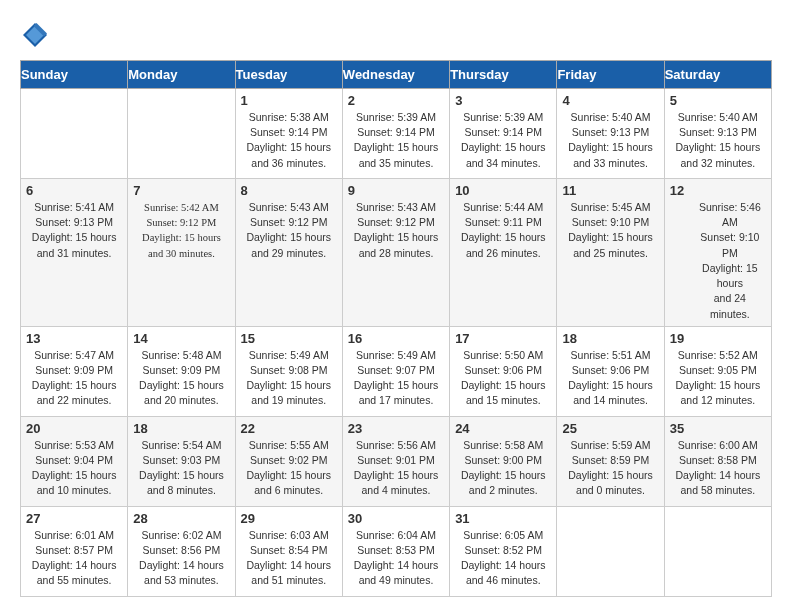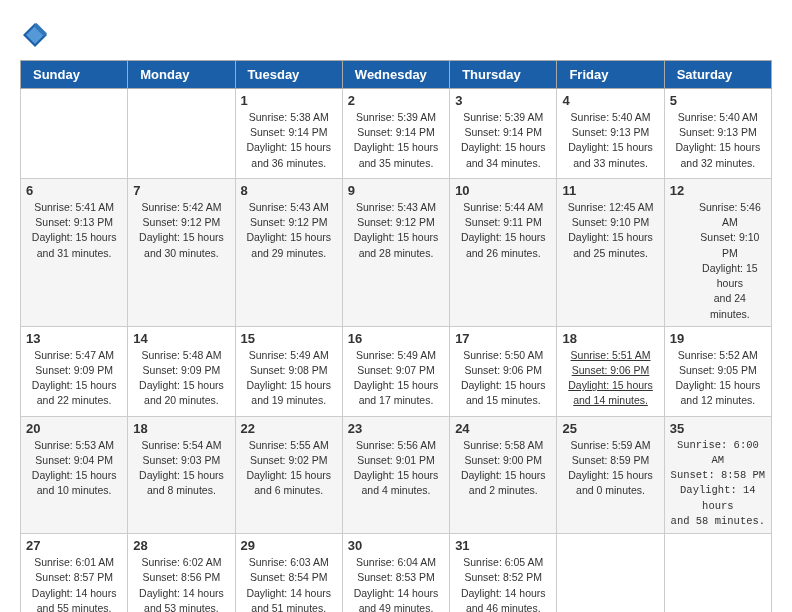--- a/index.html
+++ b/index.html
@@ -48,21 +48,21 @@
     table {
       width: 100%;
       border-collapse: collapse;
       table-layout: fixed;
     }
     thead tr th {
       background-color: #1a5fa8;
       color: #fff;
       font-size: 13px;
       font-weight: bold;
-      padding: 6px 12px;
+      padding: 6px 0;
       text-align: left;
       border: 1px solid #aaa;
     }
     tbody tr td {
       vertical-align: top;
       border: 1px solid #ccc;
       padding: 4px 5px;
       height: 90px;
       font-size: 11px;
       color: #333;
@@ -163,21 +163,21 @@
       <tr>
         <td>
           <span class="day-num">6</span>
           <div class="day-info" style="white-space: pre-line;">Sunrise: 5:41 AM
 Sunset: 9:13 PM
 Daylight: 15 hours
 and 31 minutes.</div>
         </td>
         <td>
           <span class="day-num">7</span>
-          <div class="day-info" style="white-space: pre-line;">Sunrise: 5:42 AM
+          <div class="day-info" style="white-space: pre-line; font-family: Liberation Serif, serif;">Sunrise: 5:42 AM
 Sunset: 9:12 PM
 Daylight: 15 hours
 and 30 minutes.</div>
         </td>
         <td>
           <span class="day-num">8</span>
           <div class="day-info" style="white-space: pre-line;">Sunrise: 5:43 AM
 Sunset: 9:12 PM
 Daylight: 15 hours
 and 29 minutes.</div>
@@ -191,21 +191,21 @@
         </td>
         <td>
           <span class="day-num">10</span>
           <div class="day-info" style="white-space: pre-line;">Sunrise: 5:44 AM
 Sunset: 9:11 PM
 Daylight: 15 hours
 and 26 minutes.</div>
         </td>
         <td>
           <span class="day-num">11</span>
-          <div class="day-info" style="white-space: pre-line;">Sunrise: 12:45 AM
+          <div class="day-info" style="white-space: pre-line;">Sunrise: 5:45 AM
 Sunset: 9:10 PM
 Daylight: 15 hours
 and 25 minutes.</div>
         </td>
         <td>
           <span class="day-num">12</span>
           <div class="day-info" style="white-space: pre-line; margin-left: 24px;">Sunrise: 5:46 AM
 Sunset: 9:10 PM
 Daylight: 15 hours
 and 24 minutes.</div>
@@ -242,21 +242,21 @@
         </td>
         <td>
           <span class="day-num">17</span>
           <div class="day-info" style="white-space: pre-line;">Sunrise: 5:50 AM
 Sunset: 9:06 PM
 Daylight: 15 hours
 and 15 minutes.</div>
         </td>
         <td>
           <span class="day-num">18</span>
-          <div class="day-info" style="white-space: pre-line; text-decoration: underline;">Sunrise: 5:51 AM
+          <div class="day-info" style="white-space: pre-line;">Sunrise: 5:51 AM
 Sunset: 9:06 PM
 Daylight: 15 hours
 and 14 minutes.</div>
         </td>
         <td>
           <span class="day-num">19</span>
           <div class="day-info" style="white-space: pre-line;">Sunrise: 5:52 AM
 Sunset: 9:05 PM
 Daylight: 15 hours
 and 12 minutes.</div>
@@ -300,21 +300,21 @@
         </td>
         <td>
           <span class="day-num">25</span>
           <div class="day-info" style="white-space: pre-line;">Sunrise: 5:59 AM
 Sunset: 8:59 PM
 Daylight: 15 hours
 and 0 minutes.</div>
         </td>
         <td>
           <span class="day-num">35</span>
-          <div class="day-info" style="white-space: pre-line; font-family: Liberation Mono, monospace;">Sunrise: 6:00 AM
+          <div class="day-info" style="white-space: pre-line;">Sunrise: 6:00 AM
 Sunset: 8:58 PM
 Daylight: 14 hours
 and 58 minutes.</div>
         </td>
       </tr>
       <tr>
         <td>
           <span class="day-num">27</span>
           <div class="day-info" style="white-space: pre-line;">Sunrise: 6:01 AM
 Sunset: 8:57 PM

